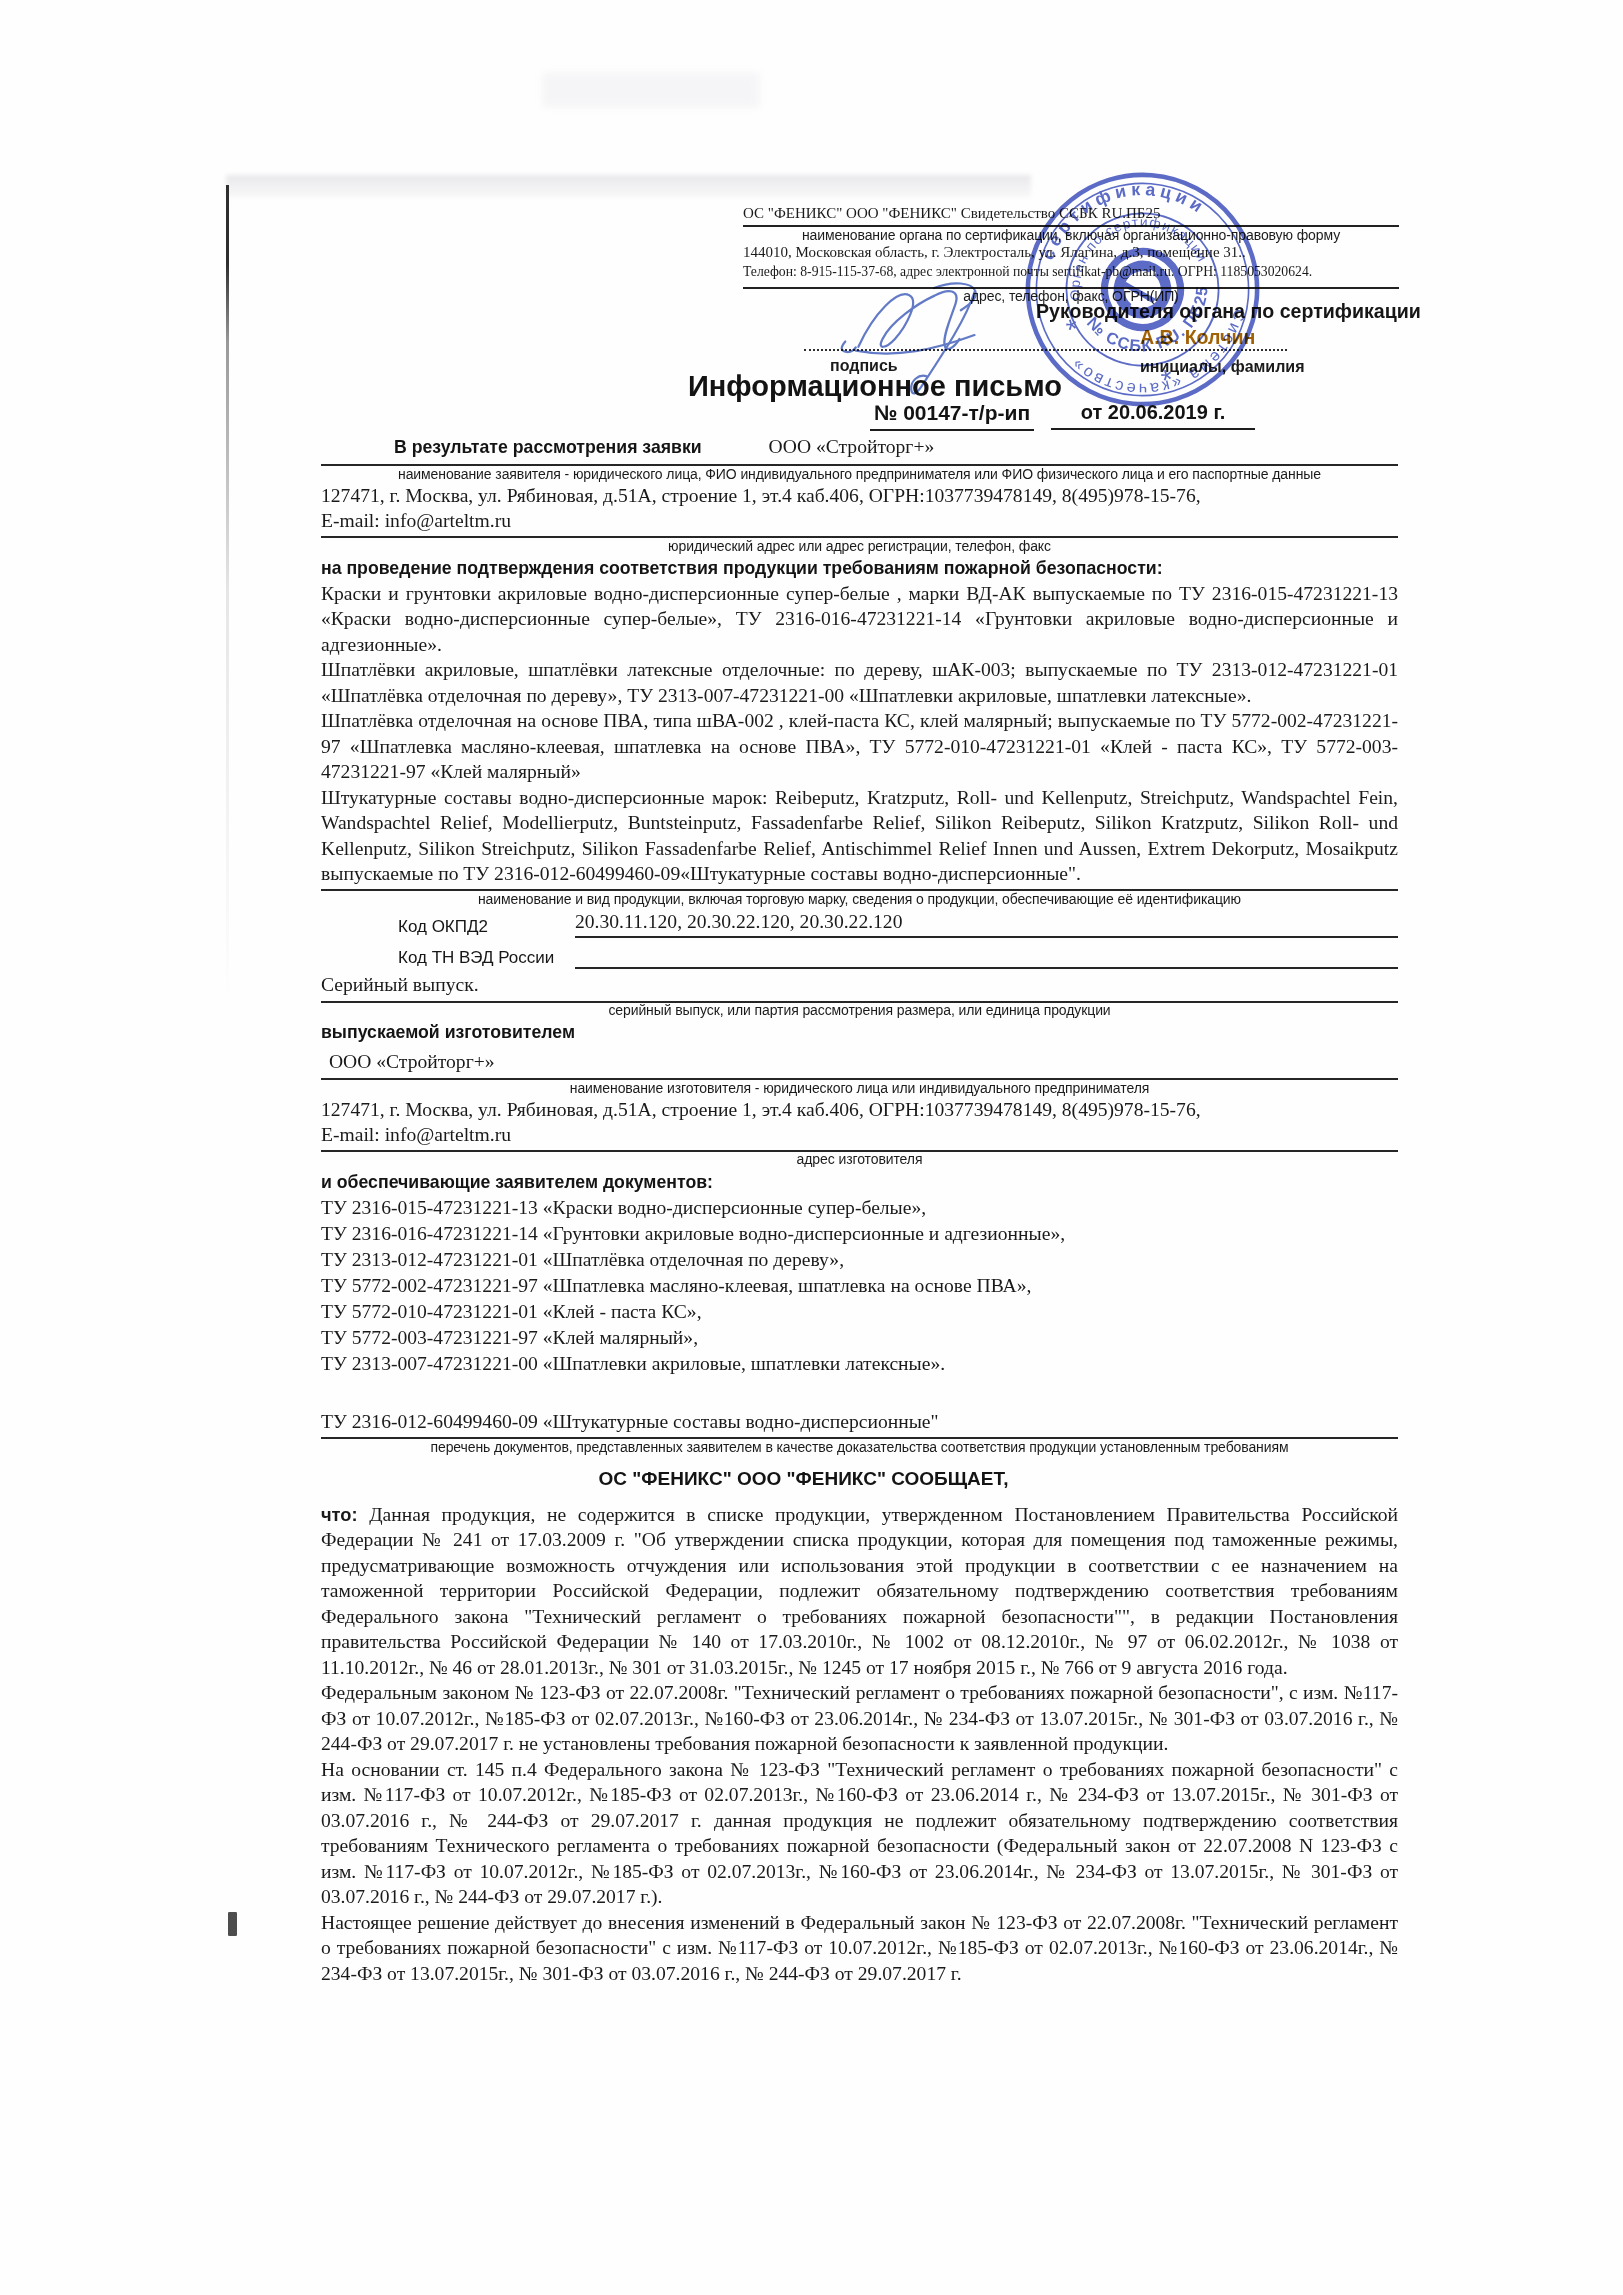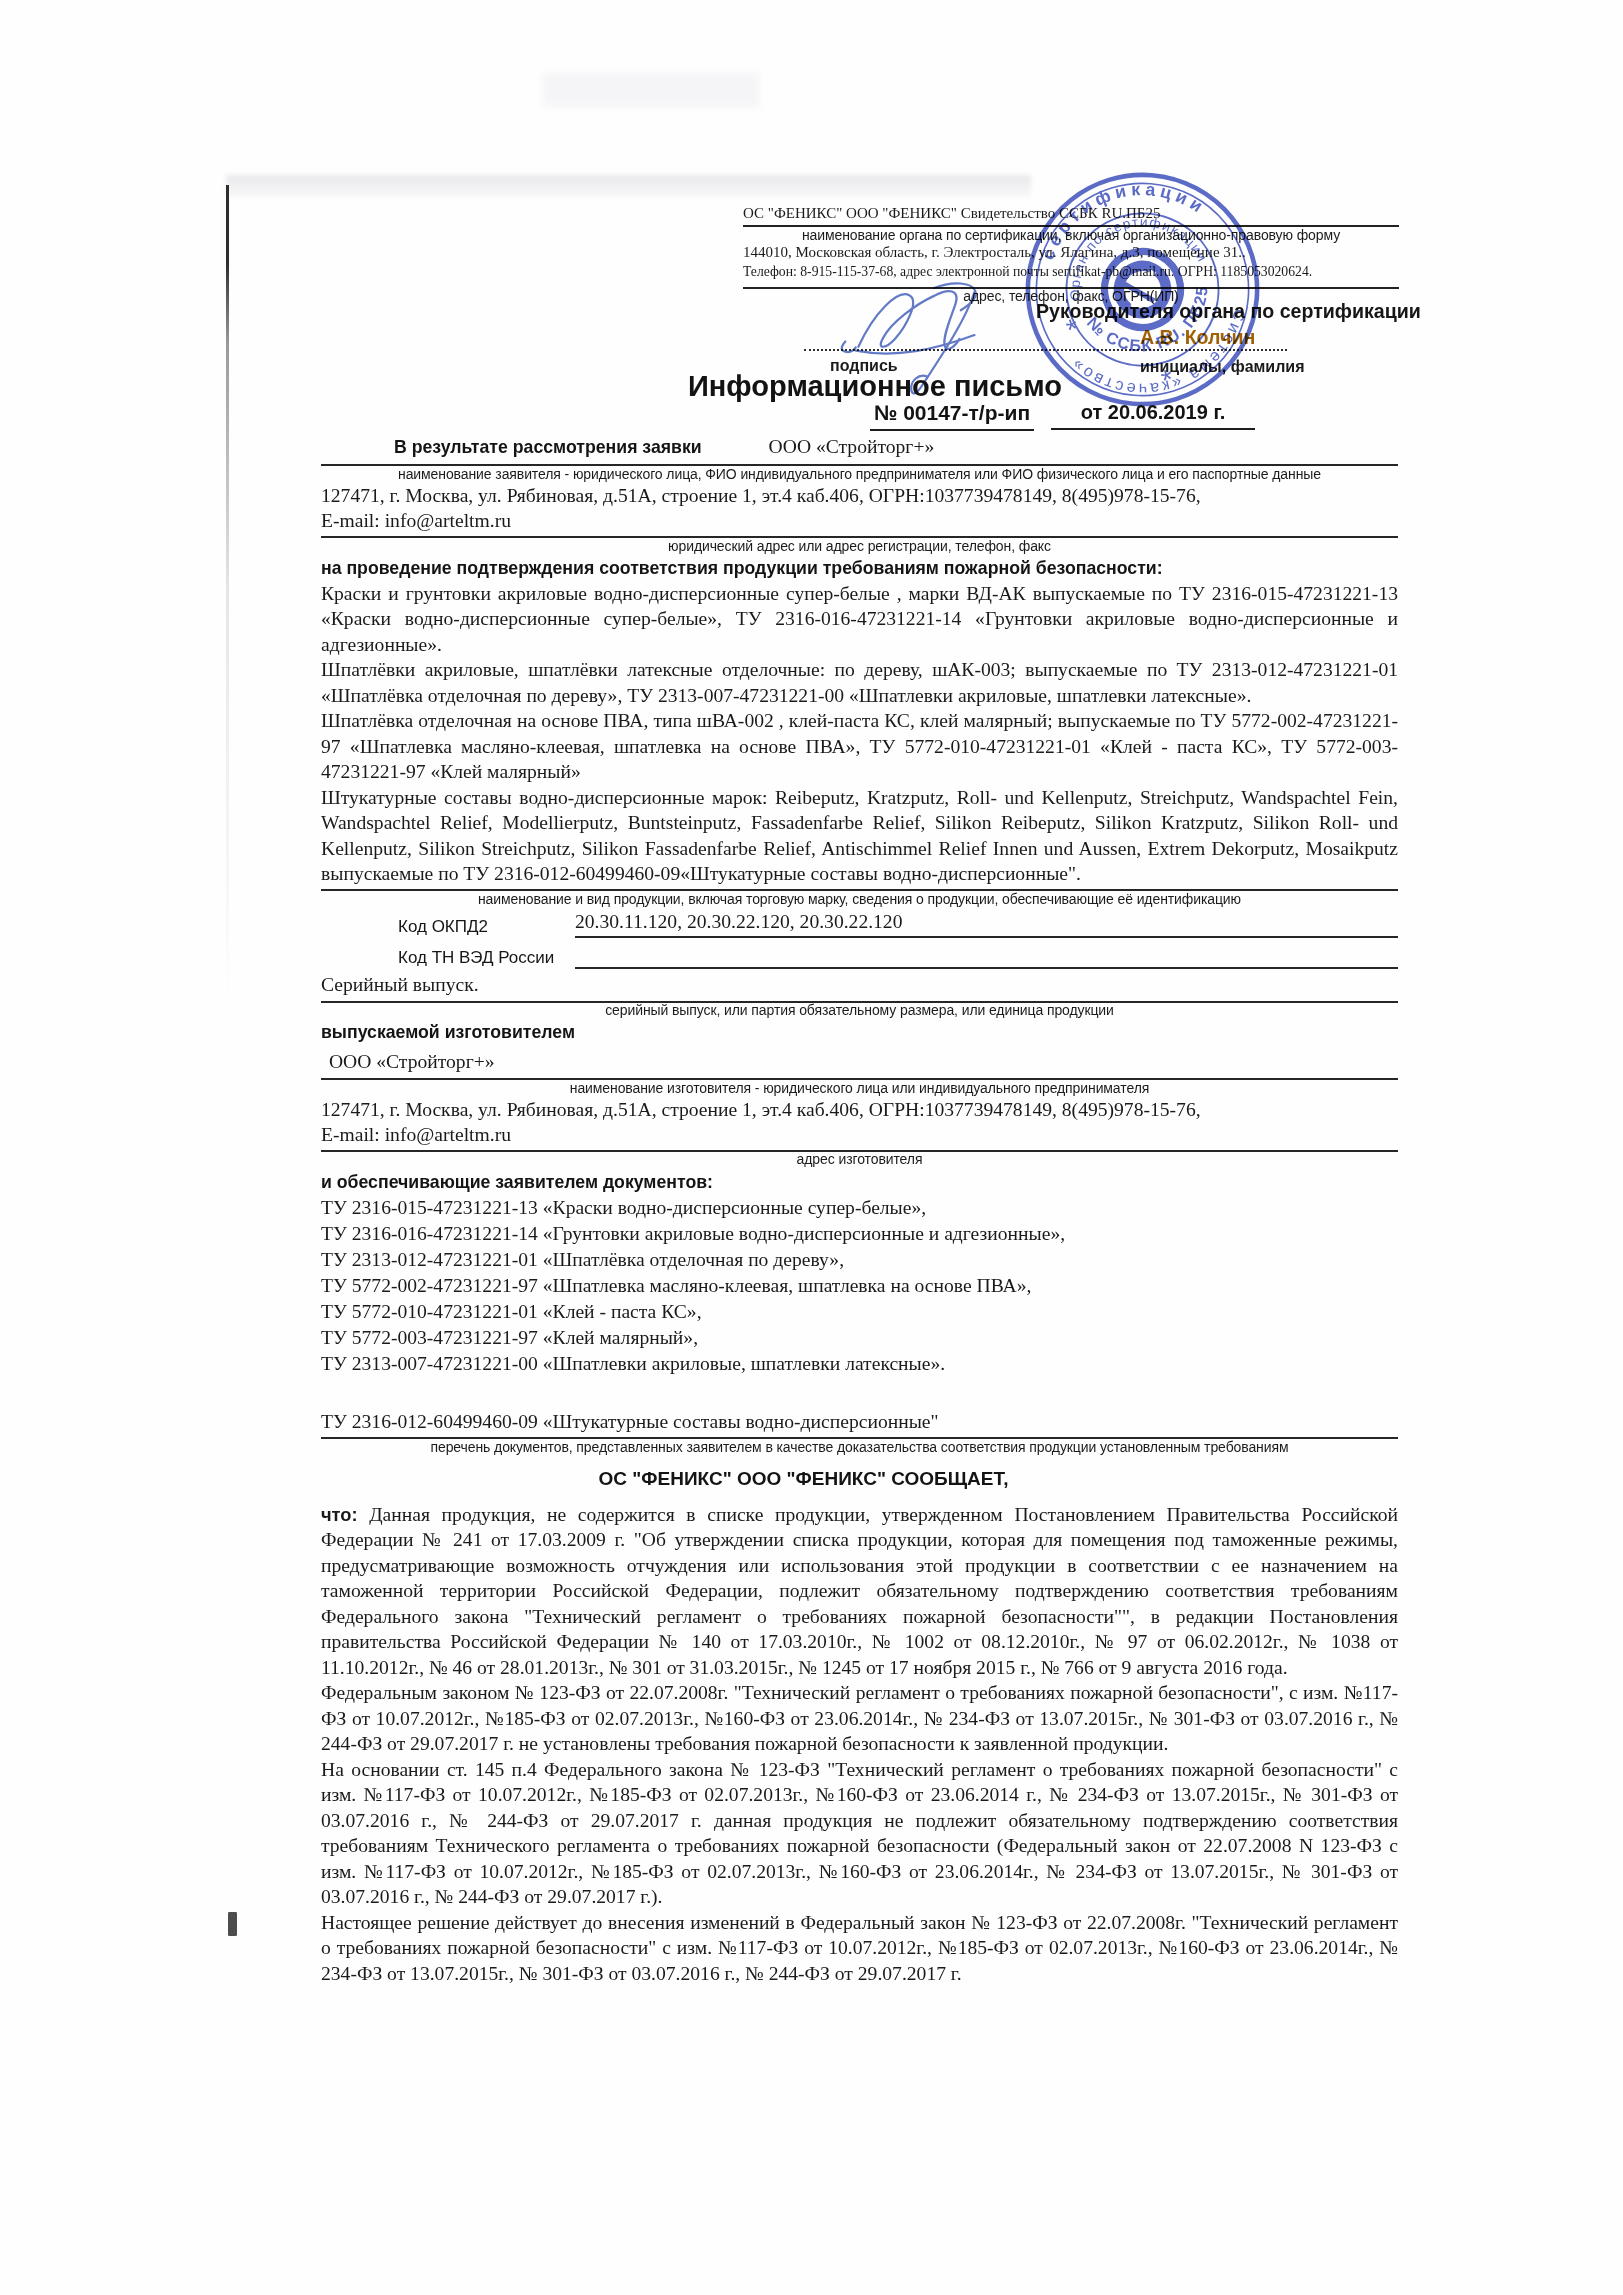--- a/index.html
+++ b/index.html
@@ -188,21 +188,21 @@
 
     <div class="code-row">
       <span class="code-label">Код ОКПД2</span>
       <span class="code-value">20.30.11.120, 20.30.22.120, 20.30.22.120</span>
     </div>
     <div class="code-row">
       <span class="code-label">Код ТН ВЭД России</span>
       <span class="code-value"></span>
     </div>
     <div class="serial-row">Серийный выпуск.</div>
-    <div class="caption">серийный выпуск, или партия обязательному размера, или единица продукции</div>
+    <div class="caption">серийный выпуск, или партия рассмотрения размера, или единица продукции</div>
 
     <div class="bold-sans">выпускаемой изготовителем</div>
     <div class="mfr-name row-underline">ООО «Стройторг+»</div>
     <div class="caption">наименование изготовителя - юридического лица или индивидуального предпринимателя</div>
 
     <div class="addr row-underline">127471, г. Москва, ул. Рябиновая, д.51А, строение 1, эт.4  каб.406, ОГРН:1037739478149,  8(495)978-15-76,
 E-mail: info@arteltm.ru</div>
     <div class="caption">адрес изготовителя</div>
 
     <div class="bold-sans">и обеспечивающие заявителем документов:</div>

